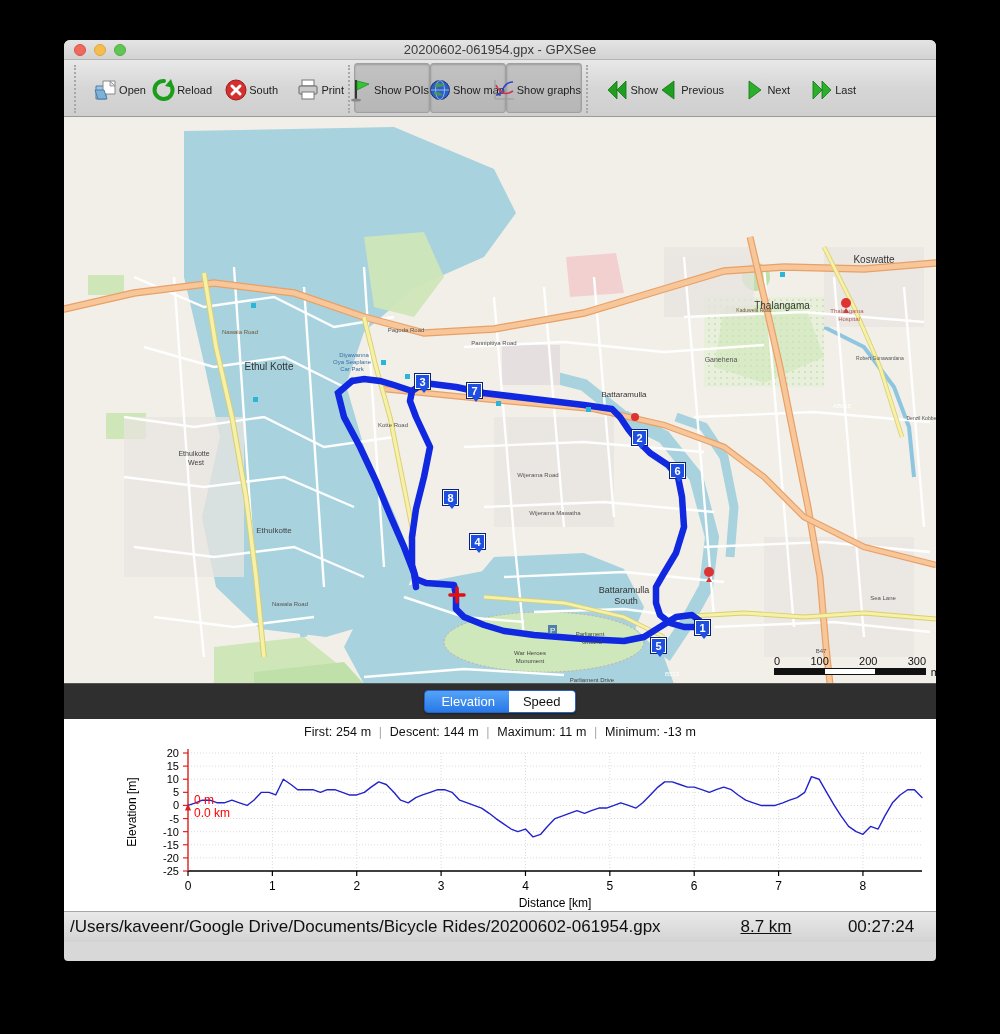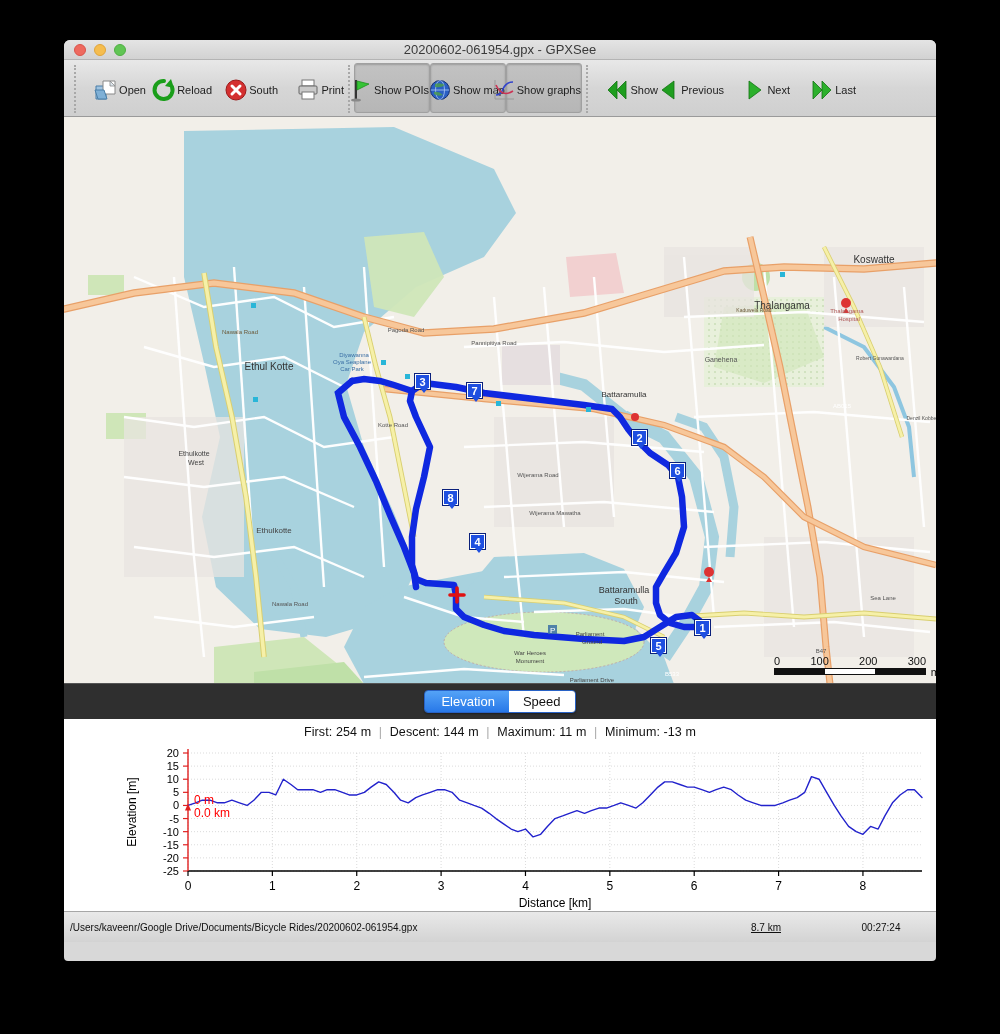--- a/index.html
+++ b/index.html
@@ -130,21 +130,21 @@
     padding-top: 6px; letter-spacing: 0.1px;
   }
   .stat-div { color: #aaa; padding: 0 4px; }
   #graph-svg { position: absolute; left: 0; top: 22px; }
   
   #statusbar {
     height: 31px;
     background: linear-gradient(to bottom,#e9e9e9,#d3d3d3);
     border-top: 1px solid #a7a7a7;
     display: flex; align-items: center;
-    font-size: 10px; color: #101010;
+    font-size: 17px; color: #101010;
   }
   #status-path { padding-left: 6px; flex: 1; white-space: nowrap; overflow: hidden; }
   #status-dist { width: 120px; text-align: center; text-decoration: underline; }
   #status-time { width: 110px; text-align: center; }
 </style>
 </head>
 <body>
 
 <div id="app-window">
 

